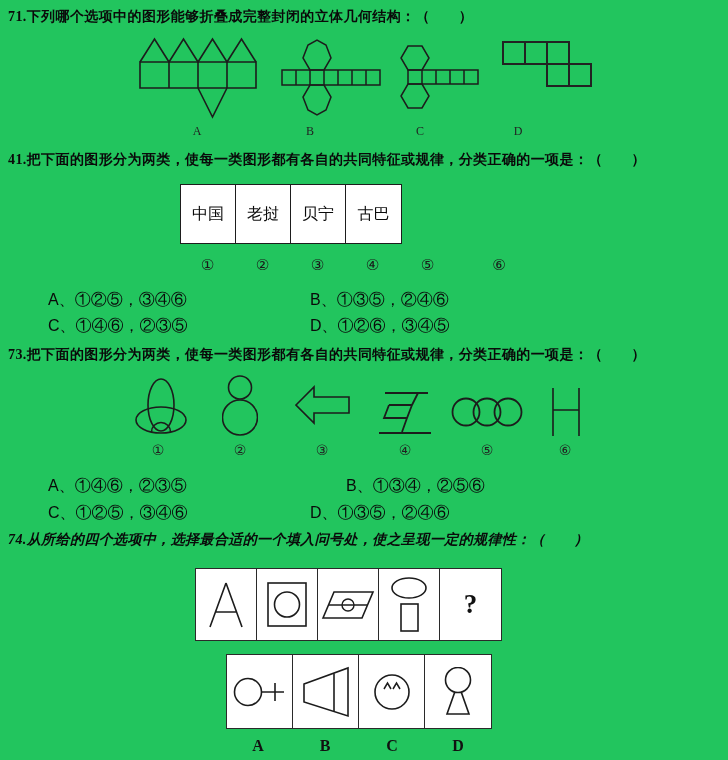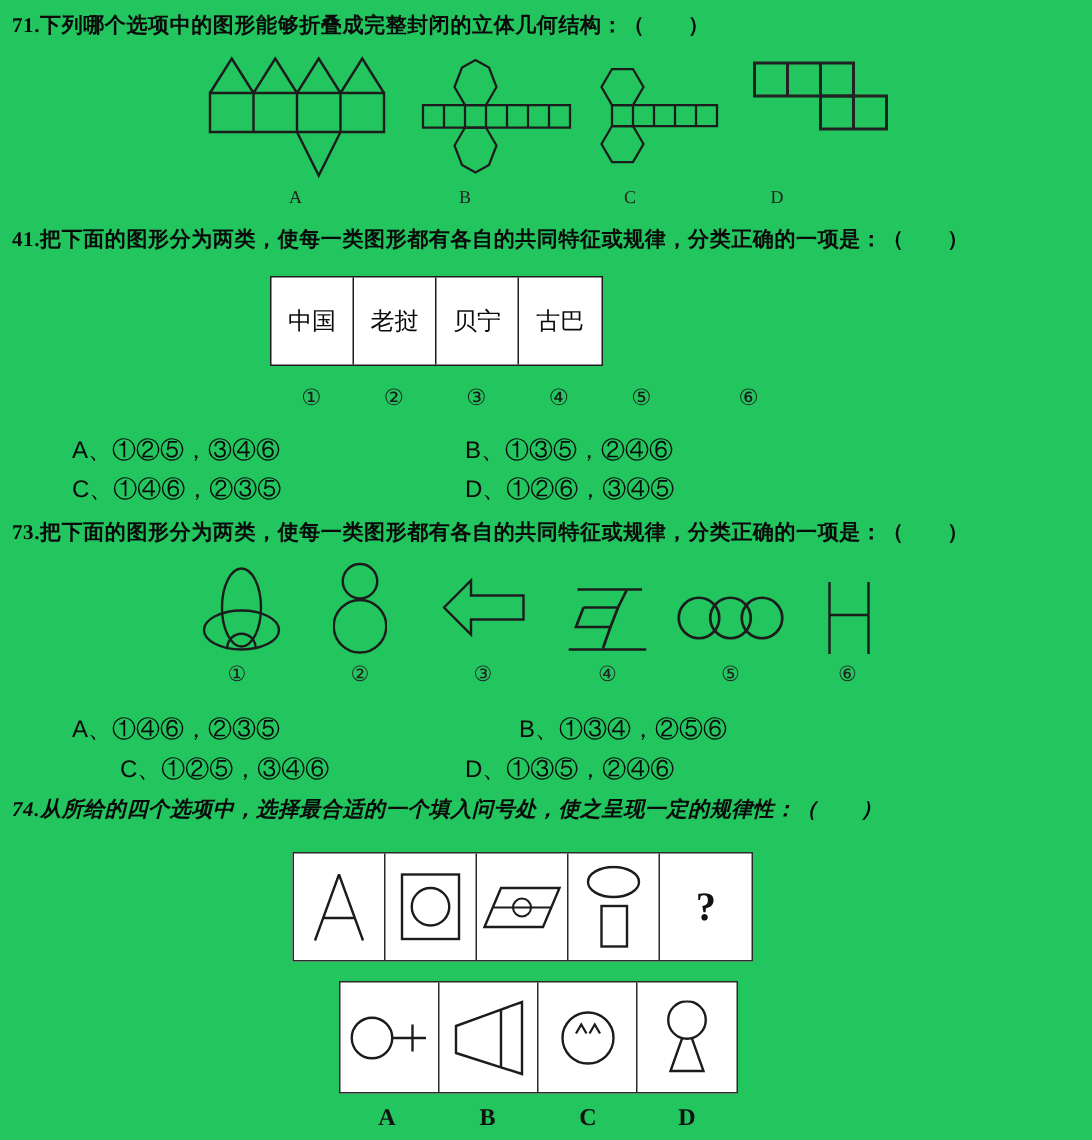--- a/index.html
+++ b/index.html
@@ -139,21 +139,21 @@
 
   <span class="idxlabel ctr" style="left:158px; top:442px;">①</span>
   <span class="idxlabel ctr" style="left:240px; top:442px;">②</span>
   <span class="idxlabel ctr" style="left:322px; top:442px;">③</span>
   <span class="idxlabel ctr" style="left:405px; top:442px;">④</span>
   <span class="idxlabel ctr" style="left:487px; top:442px;">⑤</span>
   <span class="idxlabel ctr" style="left:565px; top:442px;">⑥</span>
 
   <div class="opt" style="left:48px; top:476px;"><span>A、</span><span>①④⑥，②③⑤</span></div>
   <div class="opt" style="left:310px; top:476px;margin-left:36px;"><span>B、</span><span>①③④，②⑤⑥</span></div>
-  <div class="opt" style="left:48px; top:503px;margin-left:32px;"><span>C、</span><span>①②⑤，③④⑥</span></div>
+  <div class="opt" style="left:48px; top:503px;"><span>C、</span><span>①②⑤，③④⑥</span></div>
   <div class="opt" style="left:310px; top:503px;"><span>D、</span><span>①③⑤，②④⑥</span></div>
 
   <div class="qtext" style="top:531px;font-style:italic;">74.从所给的四个选项中，选择最合适的一个填入问号处，使之呈现一定的规律性：（　　）</div>
 
   <div class="boxrow row74a" style="left:195px; top:568px;">
     <div class="bcell">
       <svg width="44" height="52" viewBox="0 0 44 52">
         <path d="M22,4 L6,48 M22,4 L38,48 M12,33 H32" fill="none" stroke="#1c1c1c" stroke-width="1.6"></path>
       </svg>
     </div>

